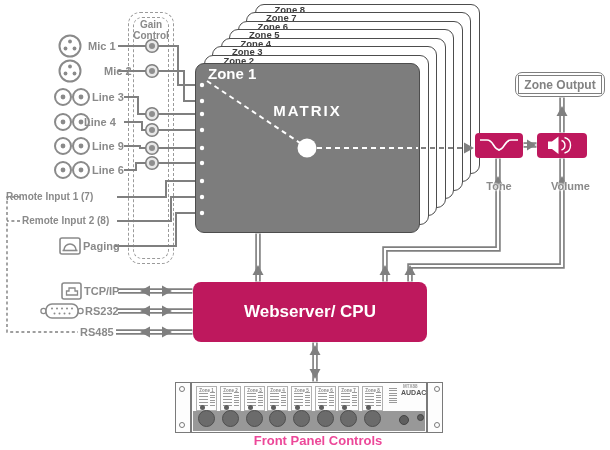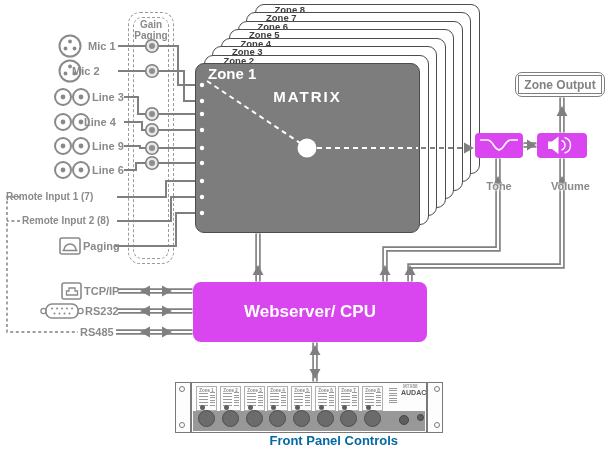--- a/index.html
+++ b/index.html
@@ -10,30 +10,30 @@
          border:1.6px solid #4d4d4d;border-radius:9px;box-sizing:border-box;}
   .zcard.front{background:#7d7d7d;}
   .zlabel{position:absolute;left:19px;top:0;font-size:9.5px;line-height:9px;font-weight:bold;
           color:#3d3d3d;white-space:nowrap;}
   .zlabel.front{left:12px;top:2px;font-size:15px;line-height:16px;color:#fff;}
   
   .lbl{position:absolute;font-size:11px;font-weight:bold;color:#8a8a8a;white-space:nowrap;z-index:30;}
   .lbl.sm{font-size:10px;}
   .outl{text-shadow:0 0 2px #fff,0 0 2px #fff,0 0 2px #fff;margin-top:20px;}
   
-  .gbox{position:absolute;background:#d946ef;border-radius:5px;z-index:15;}
+  .gbox{position:absolute;background:#be185d;border-radius:5px;z-index:15;}
   .dash{position:absolute;border:1.5px dashed #9a9a9a;border-radius:12px;z-index:5;box-sizing:border-box;}
   #cpu{left:193px;top:282px;width:234px;height:60px;border-radius:8px;display:flex;
        align-items:center;justify-content:center;color:#fff;font-size:17px;font-weight:bold;}
   #zo-out{position:absolute;left:515px;top:72px;width:90px;height:25px;border:1.6px solid #7f7f7f;
           border-radius:7px;z-index:15;box-sizing:border-box;background:#fff;}
   #zo-in{position:absolute;left:2px;top:2px;right:2px;bottom:2px;border:1.3px solid #7f7f7f;
          border-radius:0;display:flex;align-items:center;justify-content:center;
          font-size:12px;font-weight:bold;color:#828282;}
-  #matrix-title{position:absolute;left:250px;top:88px;width:115px;text-align:center;
+  #matrix-title{position:absolute;left:250px;top:102px;width:115px;text-align:center;
         font-size:15px;font-weight:bold;letter-spacing:2px;color:#fff;z-index:30;}
   
   #wires{position:absolute;left:0;top:0;z-index:20;pointer-events:none;}
   
   .dev{position:absolute;box-sizing:border-box;z-index:15;}
   #ear-l,#ear-r{width:16px;height:51px;top:382px;background:#fdfdfd;border:1.5px solid #7a7a7a;}
   #ear-l{left:175px;} #ear-r{left:427px;}
   .screw{position:absolute;width:6px;height:6px;border:1.3px solid #7a7a7a;border-radius:50%;
          background:#fff;z-index:16;box-sizing:border-box;}
   #face{left:191px;top:382px;width:236px;height:51px;background:#fdfdfd;border:1.5px solid #7a7a7a;}
@@ -48,22 +48,22 @@
         background:repeating-linear-gradient(#9a9a9a 0 1px,transparent 1px 2.6px);}
   .mini-knob{position:absolute;left:3px;top:18px;width:5px;height:5px;border-radius:50%;
         background:#5e5e5e;}
   .knob{position:absolute;top:410px;width:17px;height:17px;border-radius:50%;background:#6b6b6b;
         border:1.5px solid #4f4f4f;box-sizing:border-box;z-index:17;}
   #brand-leds{left:389px;top:388px;width:8px;height:15px;z-index:16;
         background:repeating-linear-gradient(#9a9a9a 0 1px,transparent 1px 2.4px);}
   #model{left:403px;top:384px;font-size:4.5px;color:#999;font-weight:bold;z-index:16;}
   #brand{left:401px;top:389px;font-size:7px;color:#555;font-weight:bold;z-index:16;}
   .sknob{position:absolute;border-radius:50%;background:#5e5e5e;border:1px solid #444;z-index:17;box-sizing:border-box;}
-  #caption{position:absolute;left:238px;top:433px;width:160px;text-align:right;
-        font-size:13px;font-weight:bold;color:#0369a1;z-index:30;}
+  #caption{position:absolute;left:238px;top:433px;width:160px;text-align:center;
+        font-size:13px;font-weight:bold;color:#ec4899;z-index:30;}
 </style>
 </head>
 <body>
 
 <div id="stage">
 
   <div class="zcard" style="left:254.5px;top:3.5px;z-index:1">
       <span class="zlabel">Zone 8</span>
     </div>
   <div class="zcard" style="left:246px;top:12px;z-index:2">
@@ -84,36 +84,36 @@
   <div class="zcard" style="left:203.5px;top:54.5px;z-index:7">
       <span class="zlabel">Zone 2</span>
     </div>
   <div class="zcard front" style="left:195px;top:63px;z-index:9">
       <span class="zlabel front">Zone 1</span>
     </div>
   <div id="matrix-title">MATRIX</div>
 
   <div class="dash" style="left:128px;top:12px;width:46px;height:252px"></div>
   <div class="dash" style="left:133px;top:17px;width:36px;height:242px;border-radius:9px"></div>
-  <div class="lbl sm" style="left:130px;top:19px;width:42px;text-align:center;white-space:normal;line-height:11px">Gain Paging</div>
+  <div class="lbl sm" style="left:130px;top:19px;width:42px;text-align:center;white-space:normal;line-height:11px">Gain Control</div>
 
   <div class="gbox" id="cpu">
       <span>Webserver/ CPU</span>
     </div>
 
   <div class="gbox" style="left:475px;top:133px;width:48px;height:25px;border-radius:4px"></div>
   <div class="gbox" style="left:537px;top:133px;width:50px;height:25px;border-radius:4px"></div>
   <div class="lbl outl" style="left:471px;top:160px;width:56px;text-align:center">Tone</div>
   <div class="lbl outl" style="left:534px;top:160px;width:56px;text-align:right">Volume</div>
   <div id="zo-out">
     <div id="zo-in">Zone Output</div>
   </div>
 
   <div class="lbl" style="left:88px;top:40px">Mic 1</div>
-  <div class="lbl" style="left:72px;top:65px">Mic 2</div>
+  <div class="lbl" style="left:104px;top:65px">Mic 2</div>
   <div class="lbl" style="left:92px;top:91px">Line 3</div>
   <div class="lbl" style="left:84px;top:116px">Line 4</div>
   <div class="lbl" style="left:92px;top:140px">Line 9</div>
   <div class="lbl" style="left:92px;top:164px">Line 6</div>
   <div class="lbl sm" style="left:6px;top:191px">Remote Input 1 (7)</div>
   <div class="lbl sm" style="left:22px;top:215px">Remote Input 2 (8)</div>
   <div class="lbl" style="left:83px;top:240px">Paging</div>
   <div class="lbl" style="left:84px;top:285px">TCP/IP</div>
   <div class="lbl" style="left:85px;top:305px">RS232</div>
   <div class="lbl" style="left:80px;top:326px">RS485</div>

